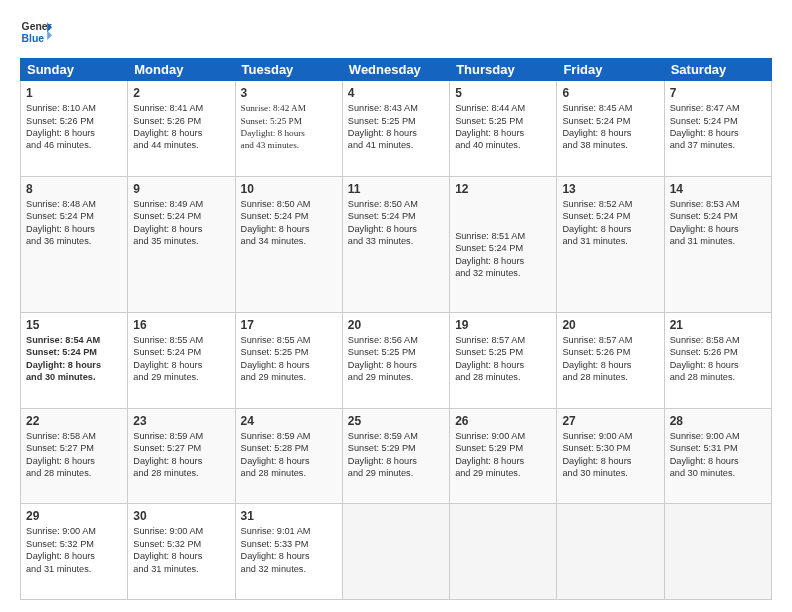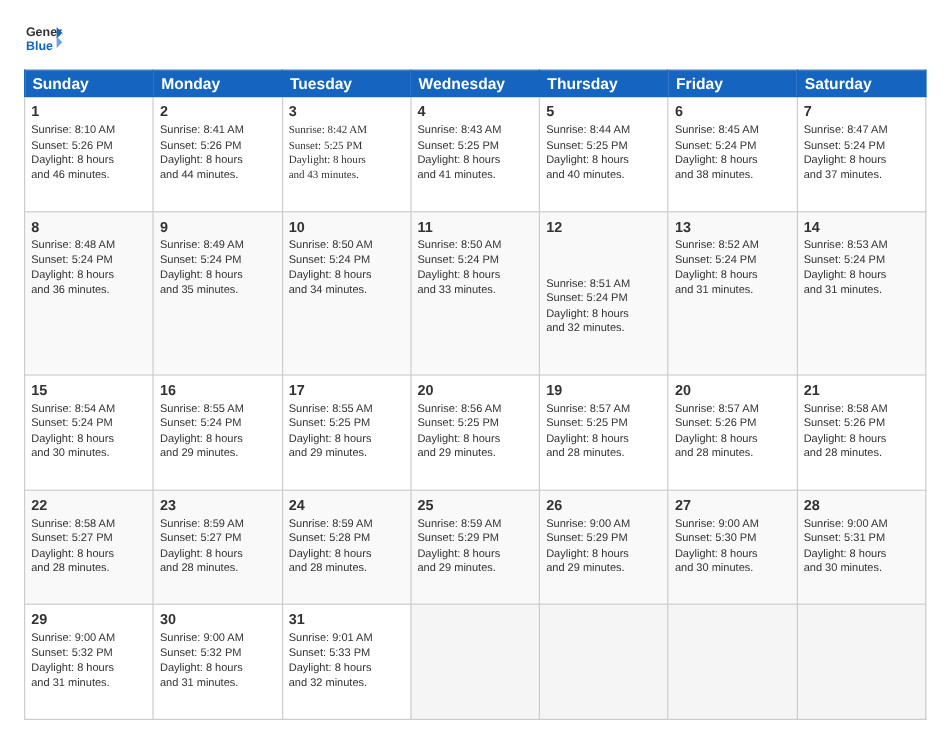--- a/index.html
+++ b/index.html
@@ -217,21 +217,21 @@
             <span class="day-num">14</span>
             <div class="cell-text" style="white-space: pre-line;">Sunrise: 8:53 AM
 Sunset: 5:24 PM
 Daylight: 8 hours
 and 31 minutes.</div>
           </td>
         </tr>
         <tr>
           <td>
             <span class="day-num">15</span>
-            <div class="cell-text" style="white-space: pre-line;">Sunrise: 8:54 AM
+            <div class="cell-text" style="white-space: pre-line; font-weight: bold;">Sunrise: 8:54 AM
 Sunset: 5:24 PM
 Daylight: 8 hours
 and 30 minutes.</div>
           </td>
           <td>
             <span class="day-num">16</span>
             <div class="cell-text" style="white-space: pre-line;">Sunrise: 8:55 AM
 Sunset: 5:24 PM
 Daylight: 8 hours
 and 29 minutes.</div>

